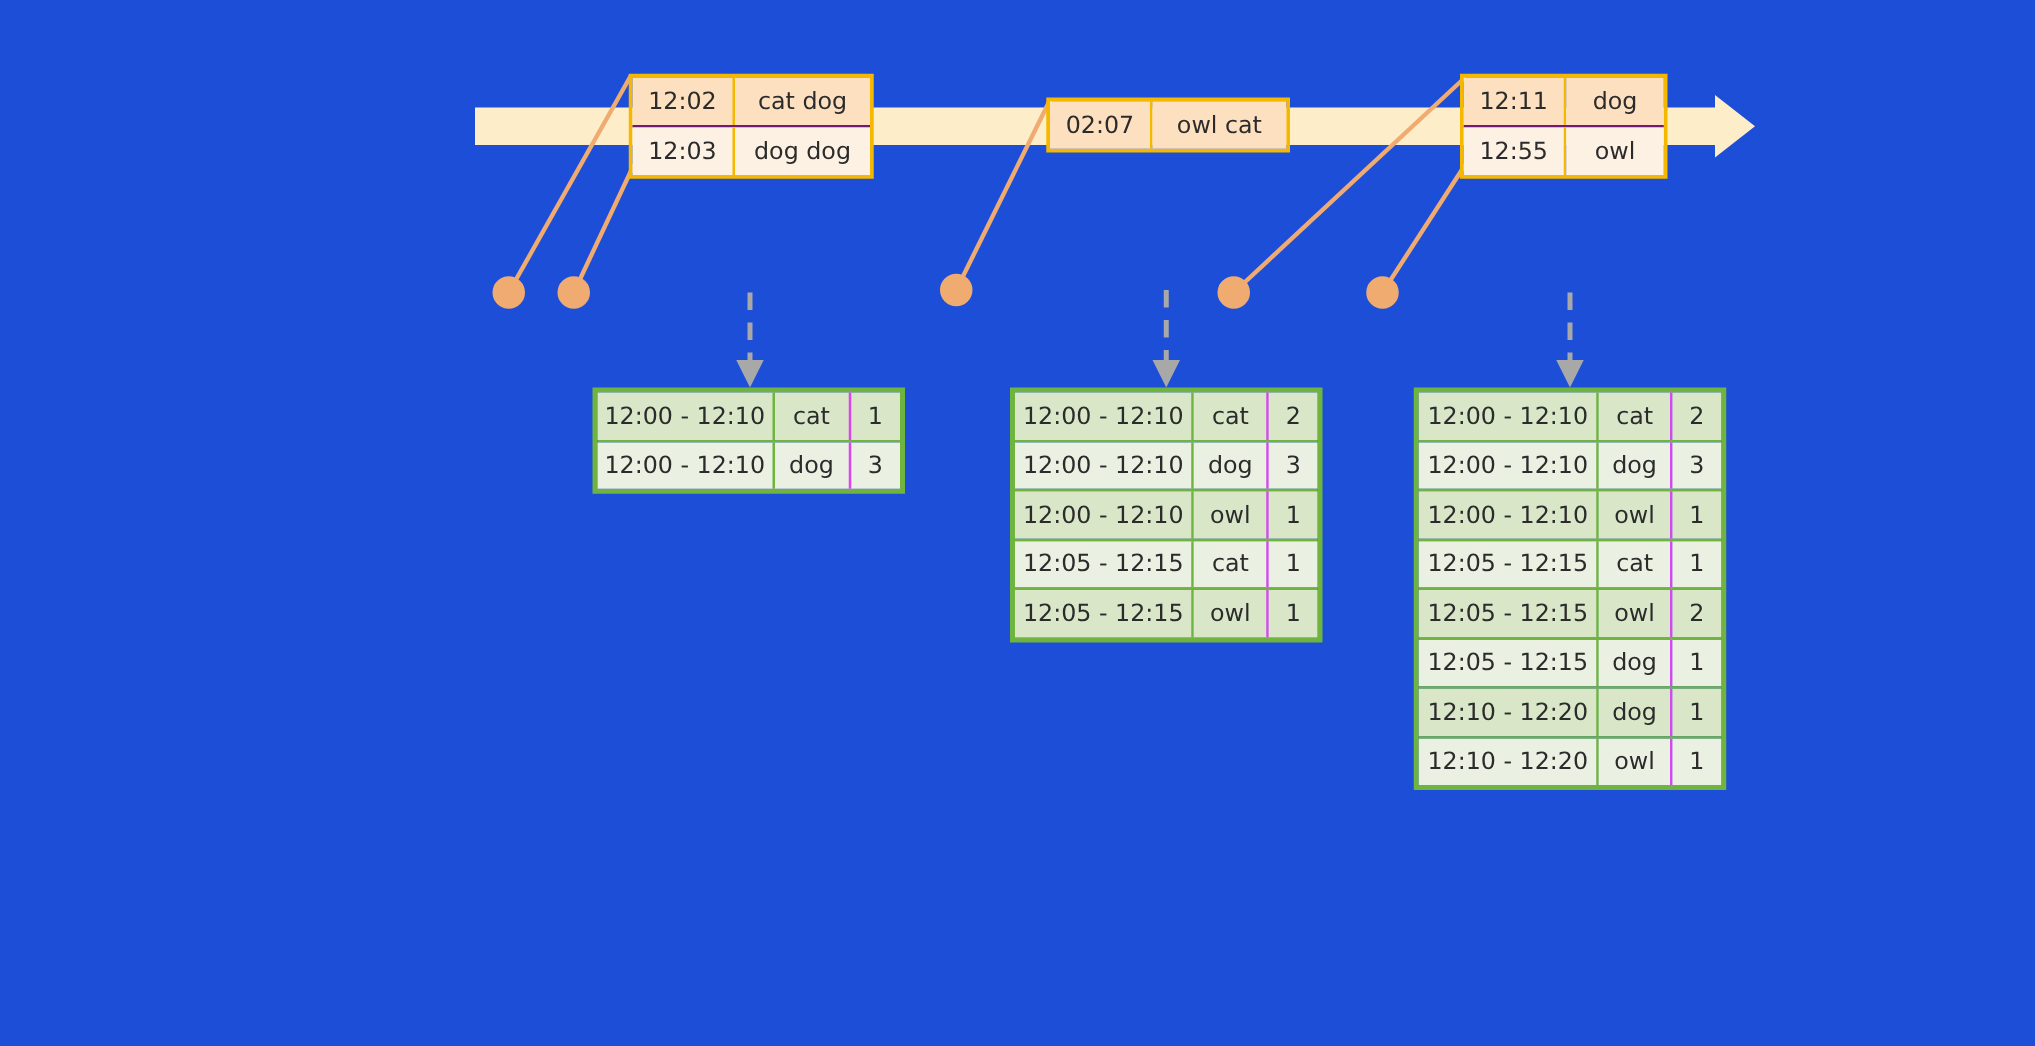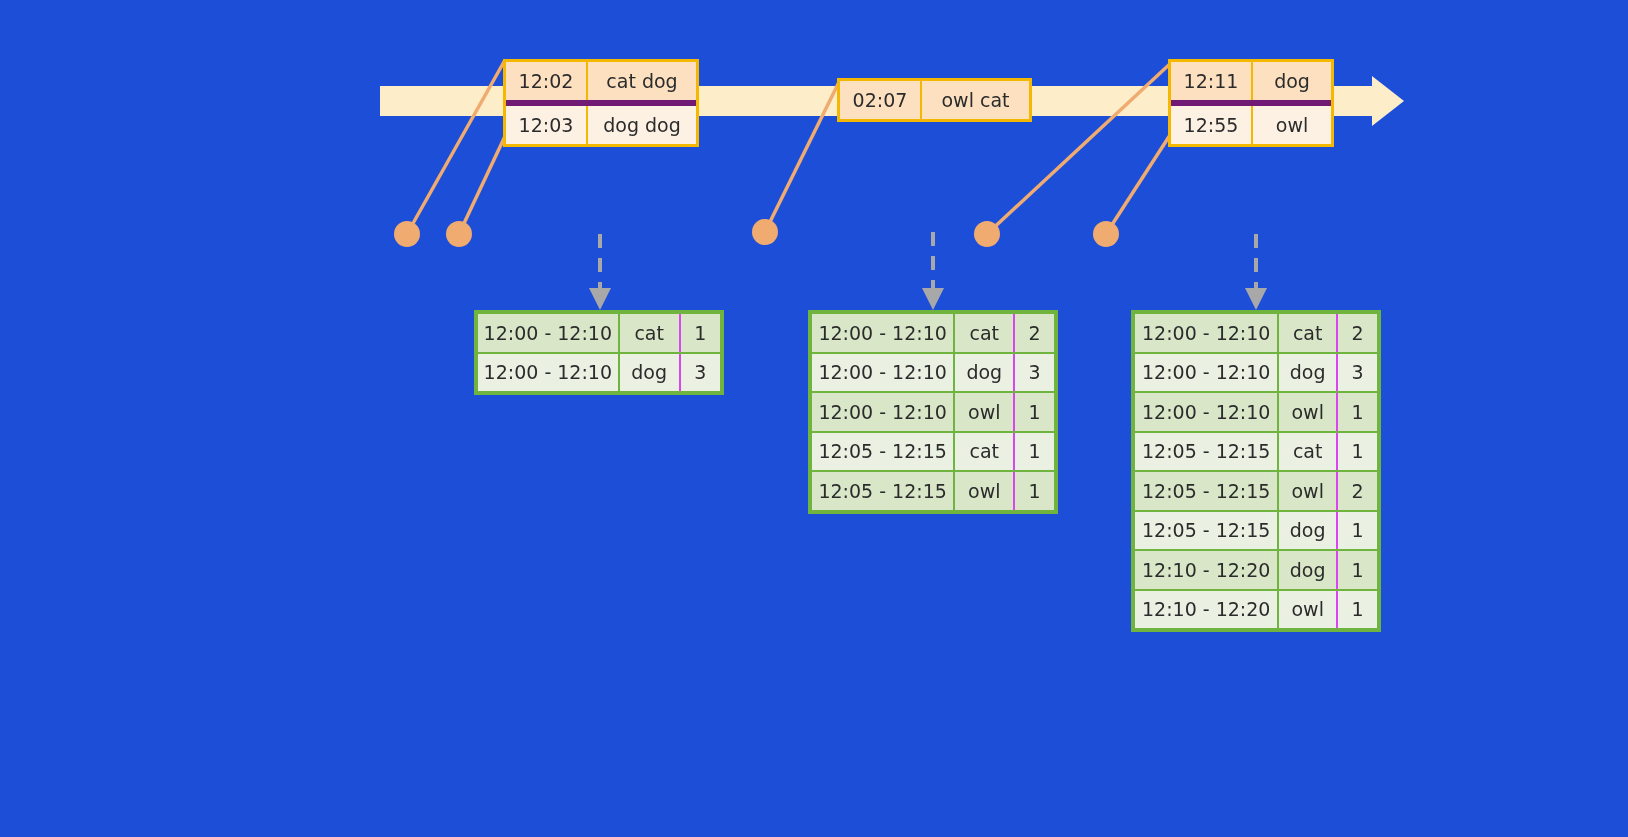--- a/index.html
+++ b/index.html
@@ -46,21 +46,21 @@
     display: flex;
     flex-direction: column;
     z-index: 5;
   }
   .event-row {
     display: flex;
     flex-direction: row;
     height: 38px;
   }
   .event-row + .event-row {
-    border-top: 6px solid #701a75;
+    border-top: 2px solid #701a75;
   }
   .event-row.shade-a .ev-cell { background: #fce0c0; }
   .event-row.shade-b .ev-cell { background: #fdf1e4; }
   .ev-cell {
     display: flex;
     align-items: center;
     justify-content: center;
     font-size: 19px;
     color: #2b2b2b;
     box-sizing: border-box;

